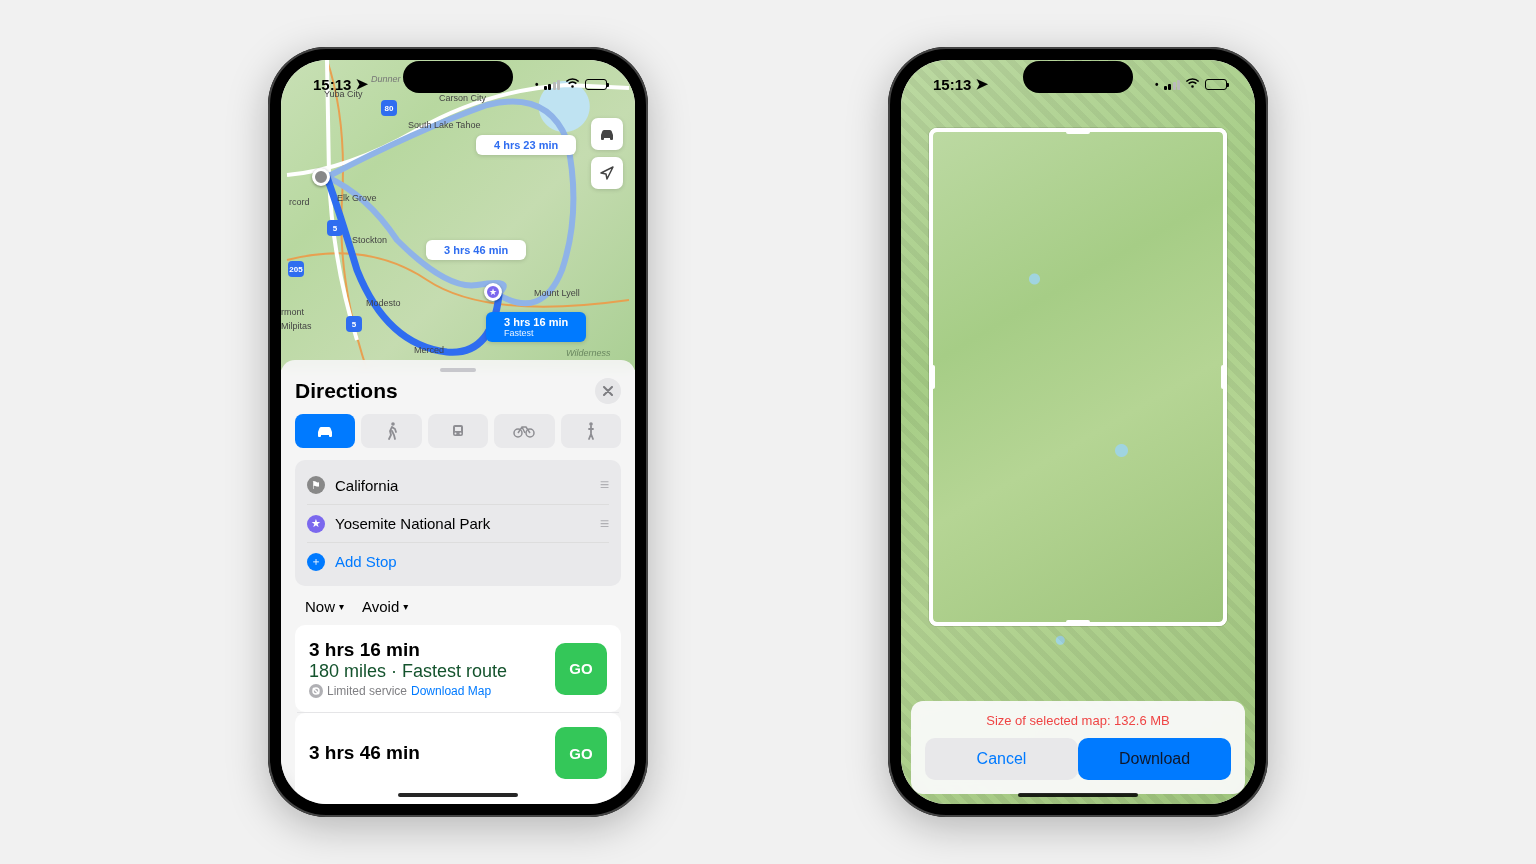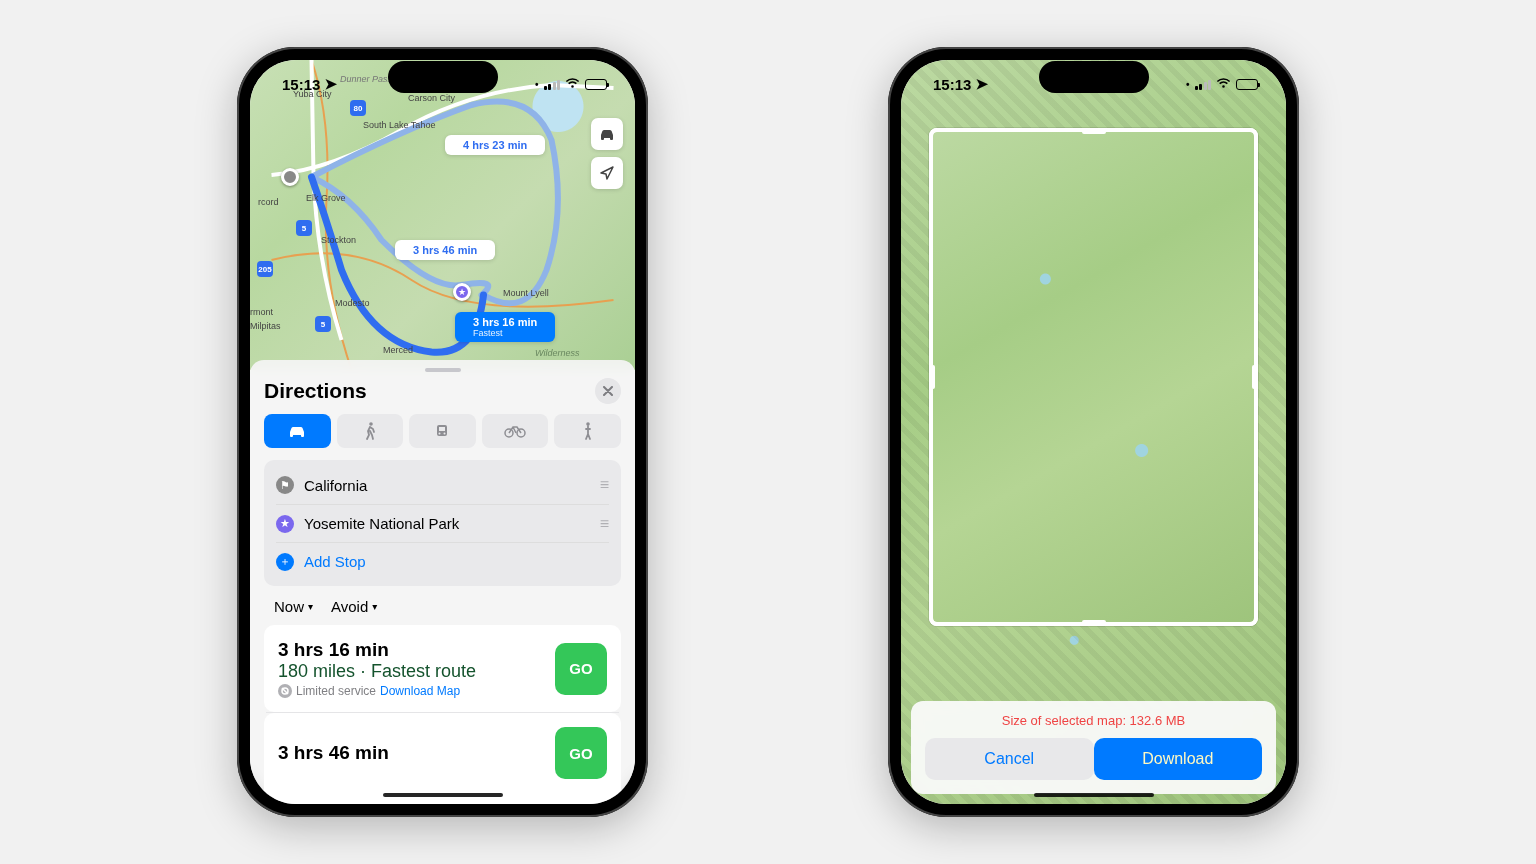--- a/index.html
+++ b/index.html
@@ -9,21 +9,21 @@
     --gray-bg: #f0f0f0;
     --sheet-bg: #f7f7f7;
     --text: #1c1c1e;
     --text-sec: #8e8e93;
   }
   * { box-sizing: border-box; margin: 0; padding: 0; font-family: -apple-system, BlinkMacSystemFont, "Segoe UI", Helvetica, Arial, sans-serif; }
   body { background: #f1f1f1; width: 1536px; height: 864px; overflow: hidden; display: flex; justify-content: center; align-items: center; gap: 240px; }
 
   
   .phone {
-    width: 411px;
+    width: 380px;
     height: 770px;
     background: #000;
     border-radius: 58px;
     padding: 13px;
     position: relative;
     box-shadow: 0 10px 40px rgba(0,0,0,0.25), inset 0 0 0 2px #444;
   }
   .screen {
     width: 100%; height: 100%;
     background: #fff;
@@ -159,21 +159,21 @@
 
   .dl-sheet{
     position:absolute; left:10px; right:10px; bottom:10px;
     background:#fbfbfbee; border-radius:12px; padding:12px 14px 14px;
     backdrop-filter: blur(6px);
   }
   .dl-size{ text-align:center; font-size:13px; color:#ef4444; margin-bottom:10px;}
   .dl-actions{ display:flex; gap:0;}
   .dl-btn{ flex:1; height:42px; border-radius:10px; display:flex; align-items:center; justify-content:center; font-size:16px; font-weight:500; cursor:pointer;}
   .dl-btn.cancel{ background:#e8e8ea; color:var(--blue);}
-  .dl-btn.download{ background:var(--blue); color:#fef9c3;}
+  .dl-btn.download{ background:var(--blue); color:#0f172a;}
 </style>
 </head>
 <body>
 
 <div class="phone">
   <div class="island"></div>
   <div class="screen">
 
     <div class="status">
       <div class="status-left">
@@ -206,21 +206,21 @@
         <path class="road" d="M40 0 L42 115 Q45 200 70 280"></path>
 
         <path class="route-alt" d="M40 117 Q130 70 200 45 Q260 30 280 80 Q295 150 275 210 Q255 260 212 235"></path>
         <path class="route-alt" d="M40 117 Q80 135 110 180 Q160 230 190 225 Q230 218 210 235"></path>
 
         <path class="route-main" d="M40 117 Q55 160 70 210 Q100 285 160 292 Q205 296 212 235"></path>
       </svg>
 
       <span class="city" style="top:29px; left:43px;">Yuba City</span>
       <span class="city" style="top:33px; left:158px;">Carson City</span>
-      <span class="city" style="top:60px; left:113px;">South Lake Tahoe</span>
+      <span class="city" style="top:60px; left:127px;">South Lake Tahoe</span>
       <span class="city" style="top:133px; left:56px;">Elk Grove</span>
       <span class="city" style="top:175px; left:71px;">Stockton</span>
       <span class="city" style="top:238px; left:85px;">Modesto</span>
       <span class="city" style="top:285px; left:133px;">Merced</span>
       <span class="city" style="top:228px; left:253px;">Mount Lyell</span>
       <span class="city" style="top:261px; left:0px;">Milpitas</span>
       <span class="city" style="top:247px; left:0px;">rmont</span>
       <span class="city" style="top:97px;  left:8px;margin-top:40px;">rcord</span>
       <span class="city" style="top:14px;  left:90px;font-style:italic;color:#777;">Dunner Pass</span>
       <span class="city" style="top:288px; left:285px;font-style:italic;color:#6a8860;">Wilderness</span>

